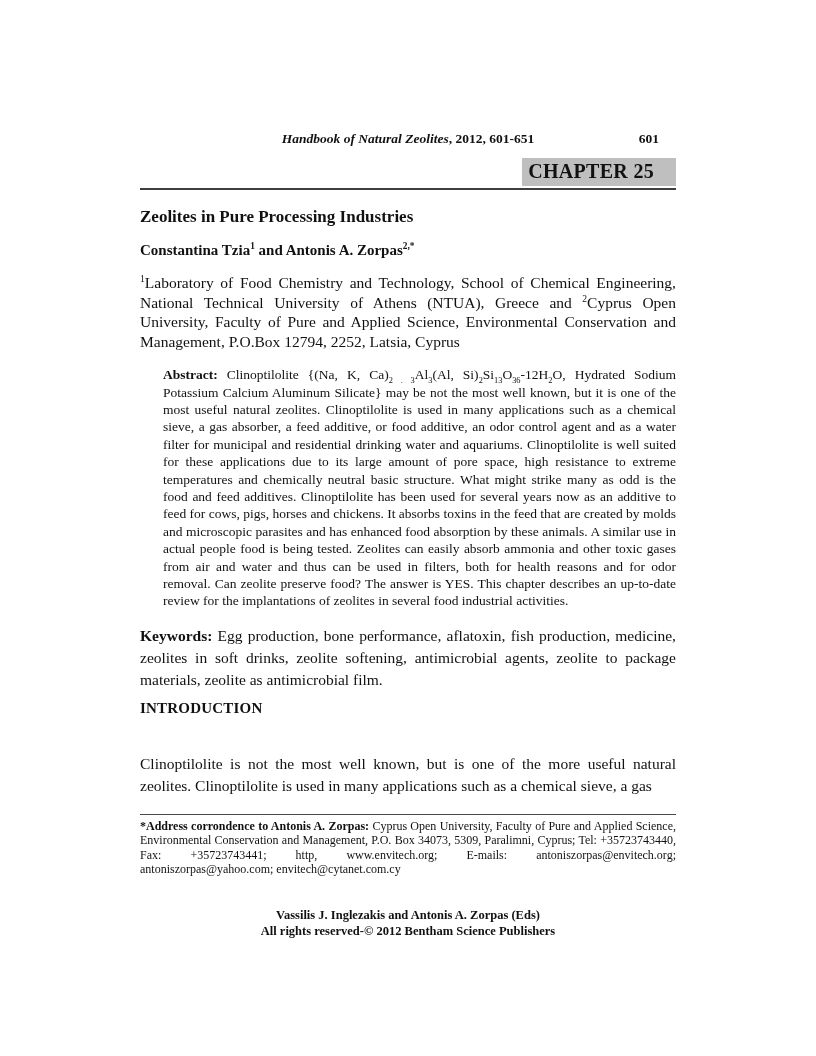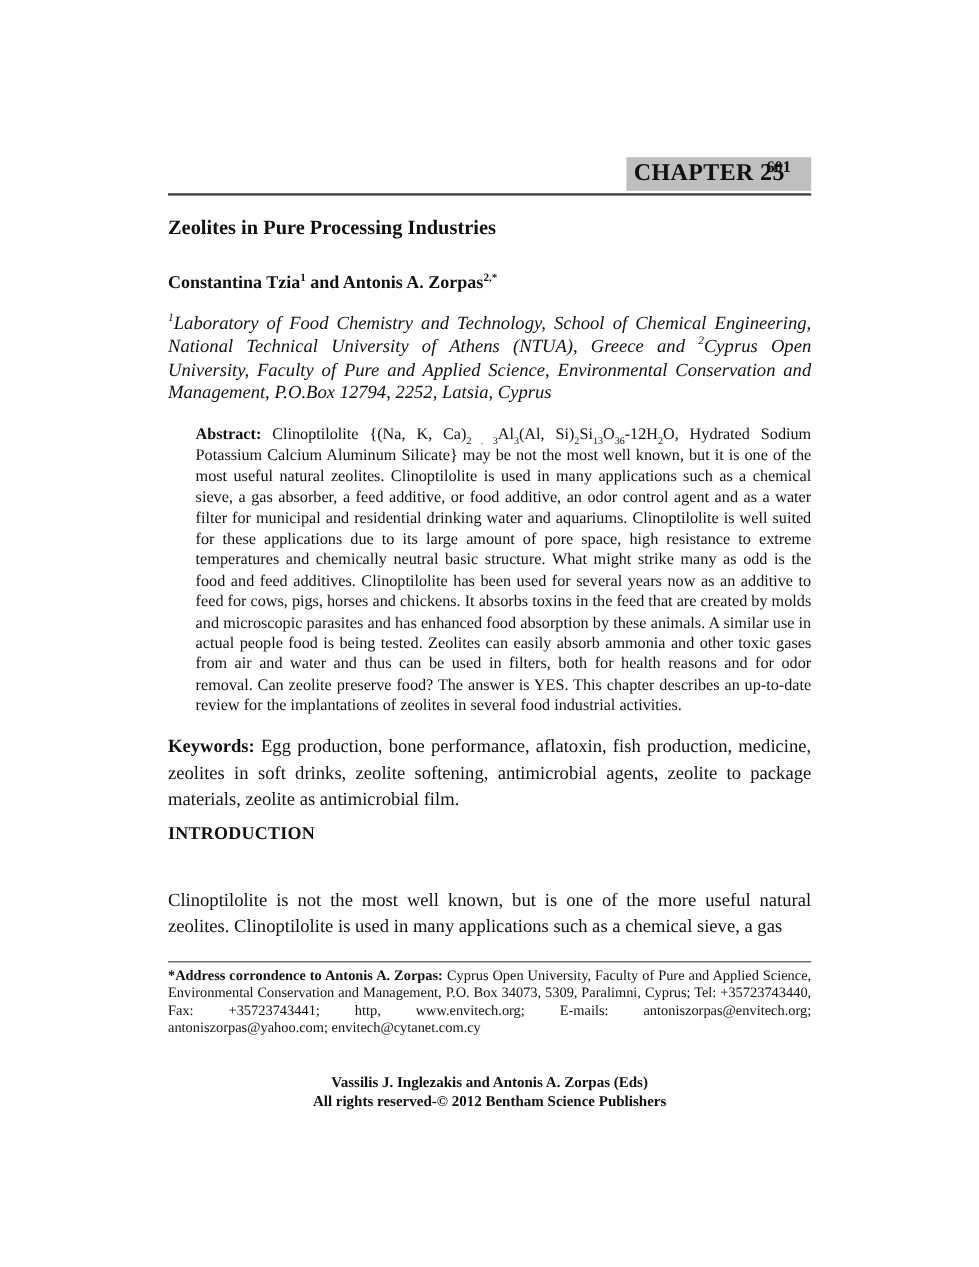--- a/index.html
+++ b/index.html
@@ -54,39 +54,38 @@
     margin-top: 2px;
   }
   
   .article-title {
     margin-top: 17px;
     font-size: 17px;
     font-weight: bold;
     line-height: 1.2;
   }
   .authors {
-    margin-top: 27px;
+    margin-top: 13px;
     font-size: 15px;
     font-weight: bold;
     line-height: 1.3;
   }
   sup.s {
     font-size: 0.62em;
     vertical-align: super;
     line-height: 0;
   }
   sub.b {
     font-size: 0.62em;
     vertical-align: sub;
     line-height: 0;
   }
   .affiliations {
     margin-top: 13px;
     font-size: 15.5px;
-    font-style: italic;
     line-height: 1.26;
     text-align: justify;
   }
   
   .abstract {
     margin: 15px 0 0 23px;
     width: 513px;
     font-size: 13.5px;
     line-height: 1.29;
     text-align: justify;
@@ -134,20 +133,21 @@
     line-height: 1.3;
   }
 </style>
 </head>
 <body>
 
 <div class="page">
   <div class="content">
 
     <div class="running-header">
+      <span><span class="journal">Handbook of Natural Zeolites</span><span>, 2012, 601-651</span></span>
       <span class="pagenum">601</span>
     </div>
 
     <div class="chapter-row">
       <span class="chapter-badge">CHAPTER 25</span>
     </div>
     <div class="header-rule"></div>
 
     <h1 class="article-title">Zeolites in Pure Processing Industries</h1>
 

